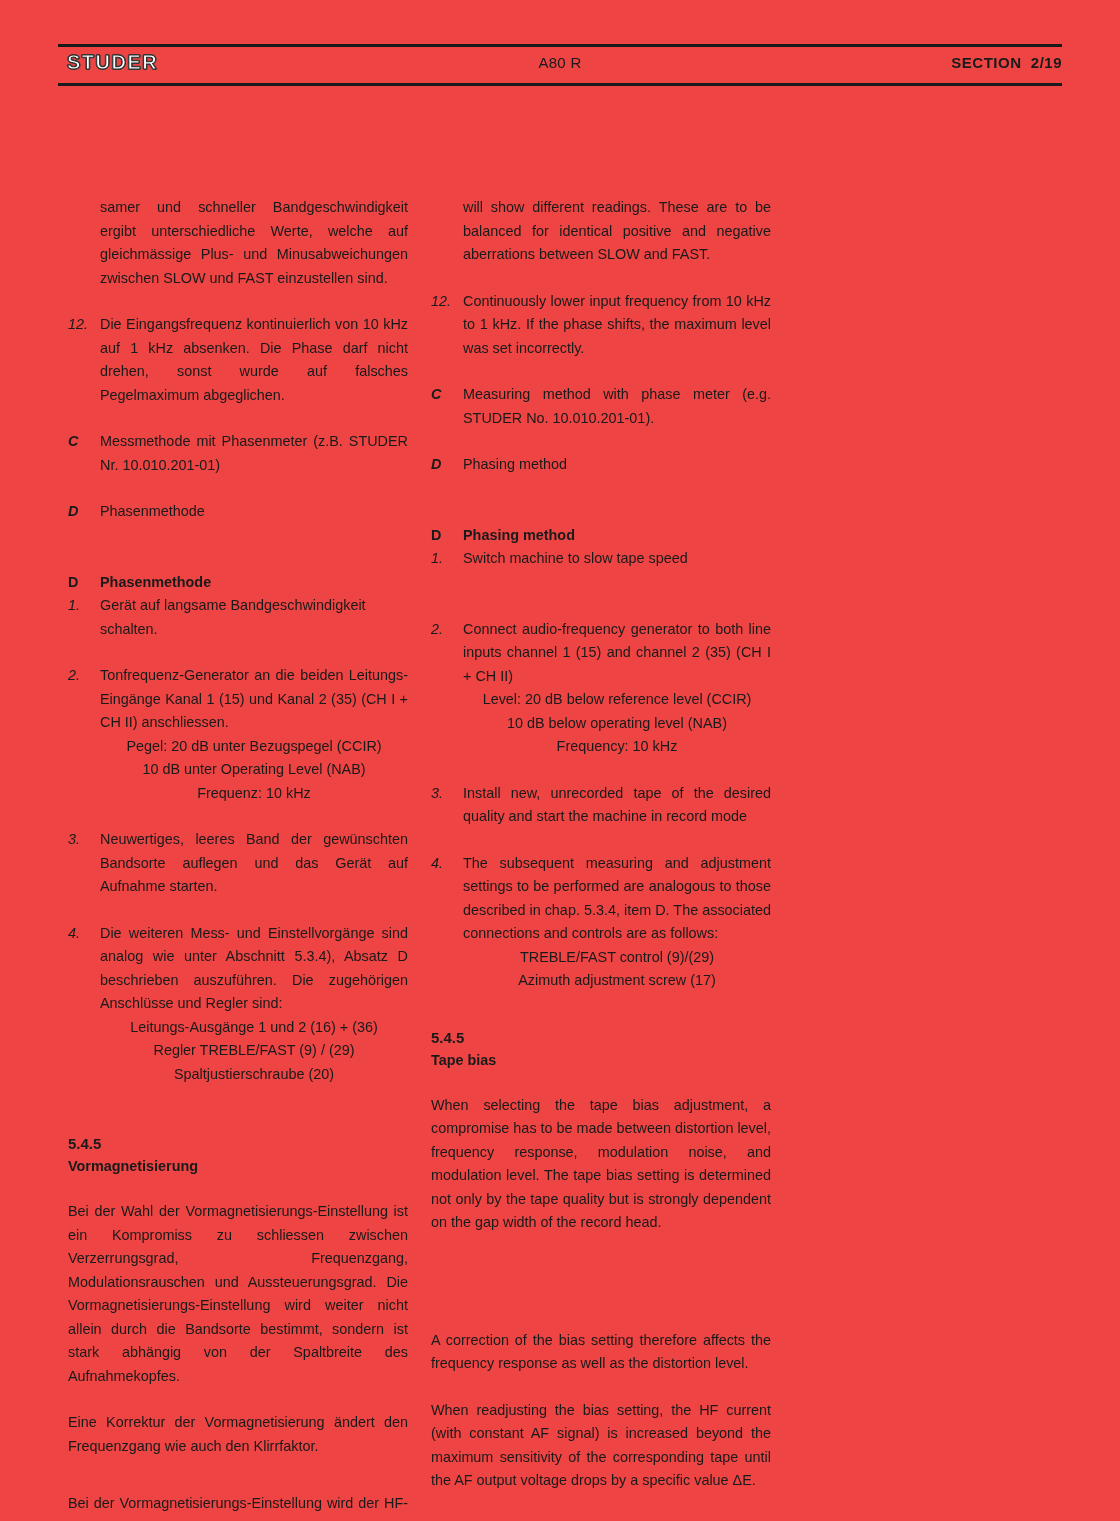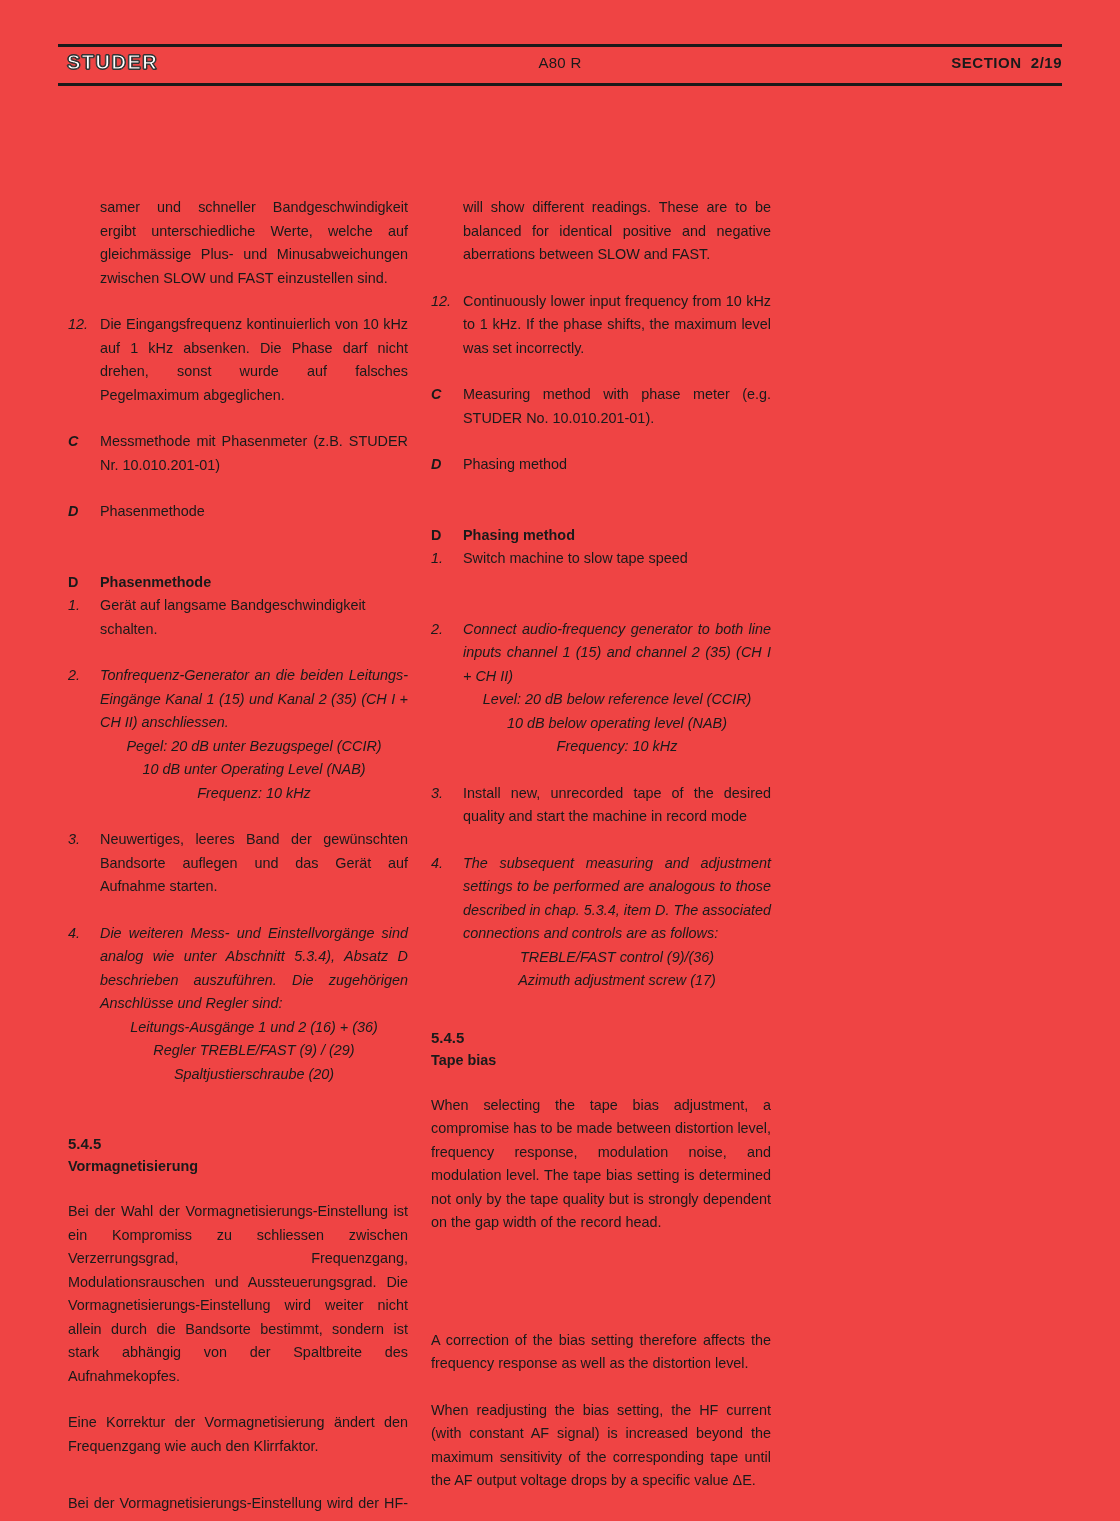--- a/index.html
+++ b/index.html
@@ -133,21 +133,21 @@
   .hd-row {
     display: flex;
     align-items: flex-start;
     font-weight: bold;
   }
   .hd-row .marker { flex: 0 0 32px; }
 
   
   .section-block { margin-left: 0px; }
 
-  .line { display: block; font-style: italic; }
+  .line { display: block; }
 </style>
 </head>
 <body>
 
 <div id="page">
 
   <div class="header">
     <div class="rule-top"></div>
     <div class="logo">STUDER</div>
     <div class="header-title">A80 R</div>
@@ -293,21 +293,21 @@
       <div class="marker">3.</div>
       <div class="body">Install new, unrecorded tape of the desired quality and start the machine in record mode</div>
     </div>
 
     <div class="gap-md"></div>
 
     <div class="item">
       <div class="marker">4.</div>
       <div class="body">
         <span class="line">The subsequent measuring and adjustment settings to be performed are analogous to those described in chap. 5.3.4, item D. The associated connections and controls are as follows:</span>
-        <span class="line sub">TREBLE/FAST control (9)/(36)</span>
+        <span class="line sub">TREBLE/FAST control (9)/(29)</span>
         <span class="line sub">Azimuth adjustment screw (17)</span>
       </div>
     </div>
 
     <div class="gap-lg"></div>
 
     <div class="section-block">
       <div class="heading-num">5.4.5</div>
       <div class="heading-title">Tape bias</div>
       <div class="gap-md"></div>

